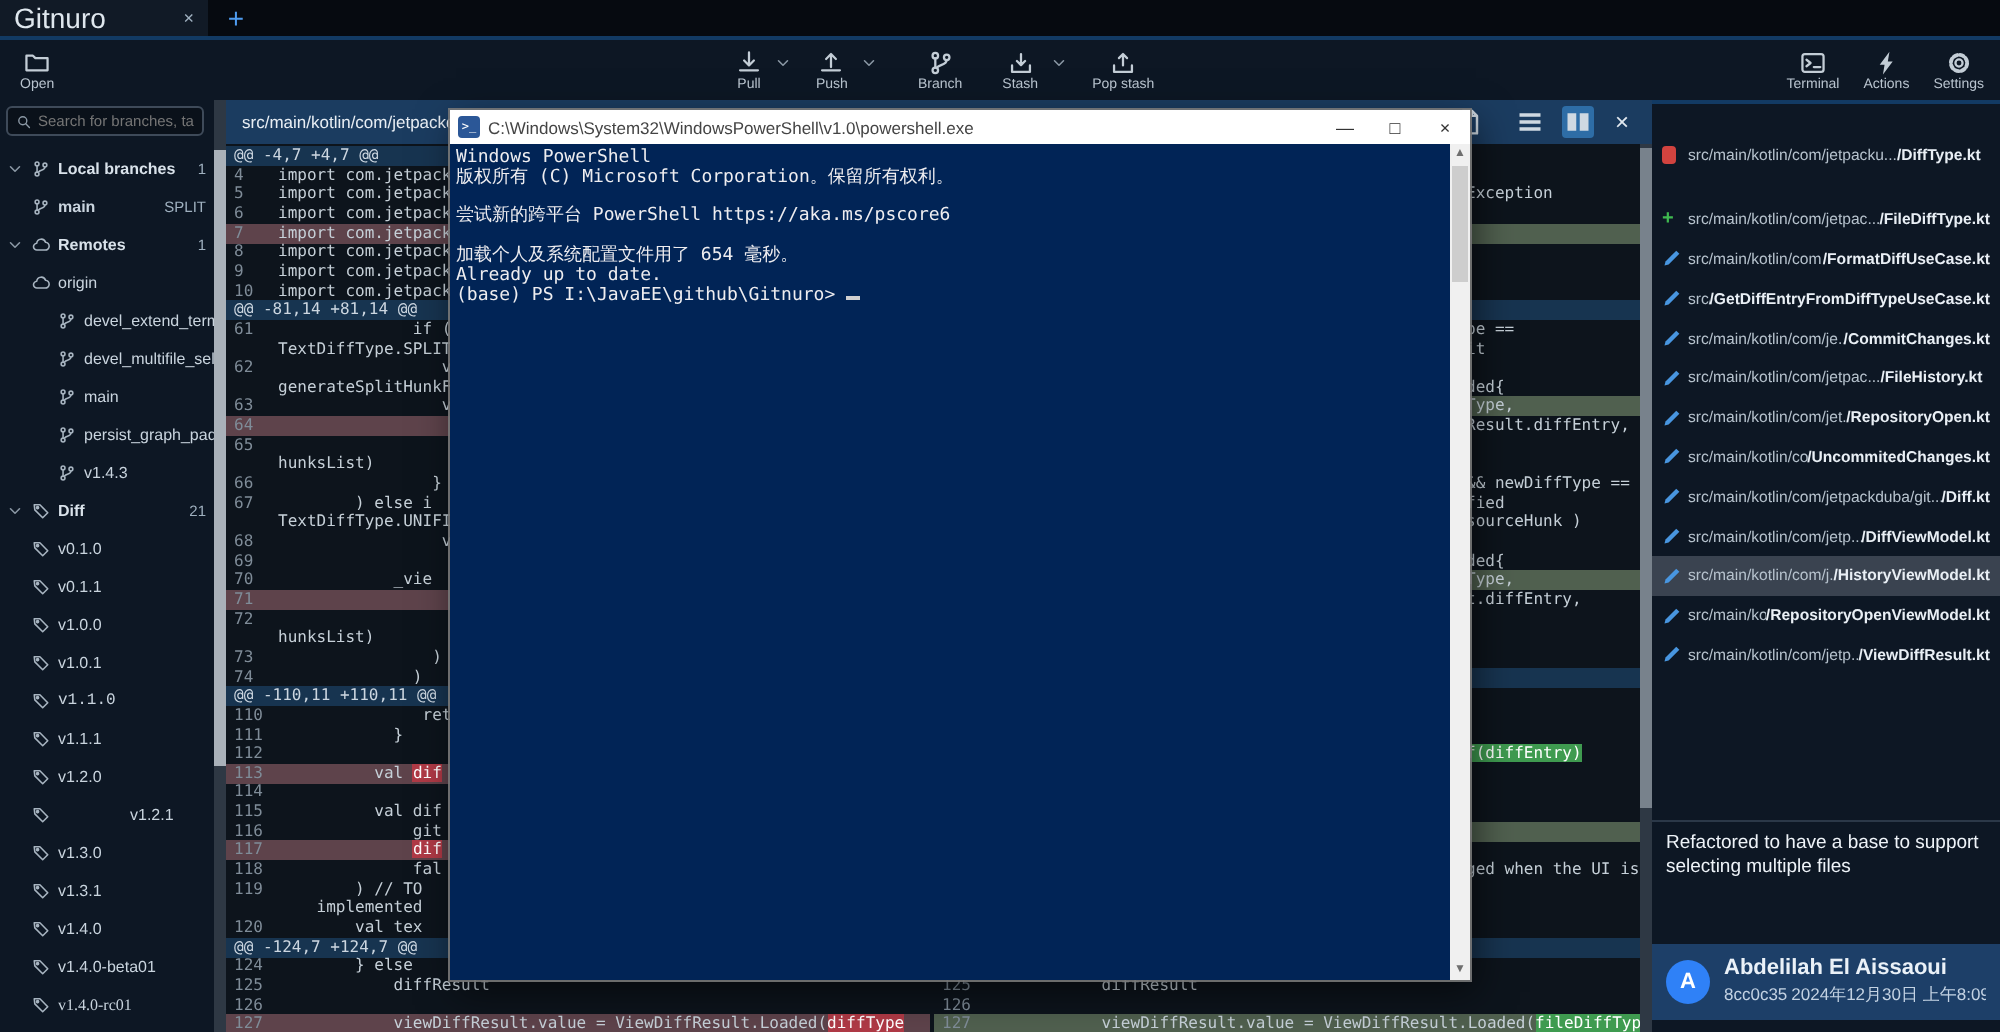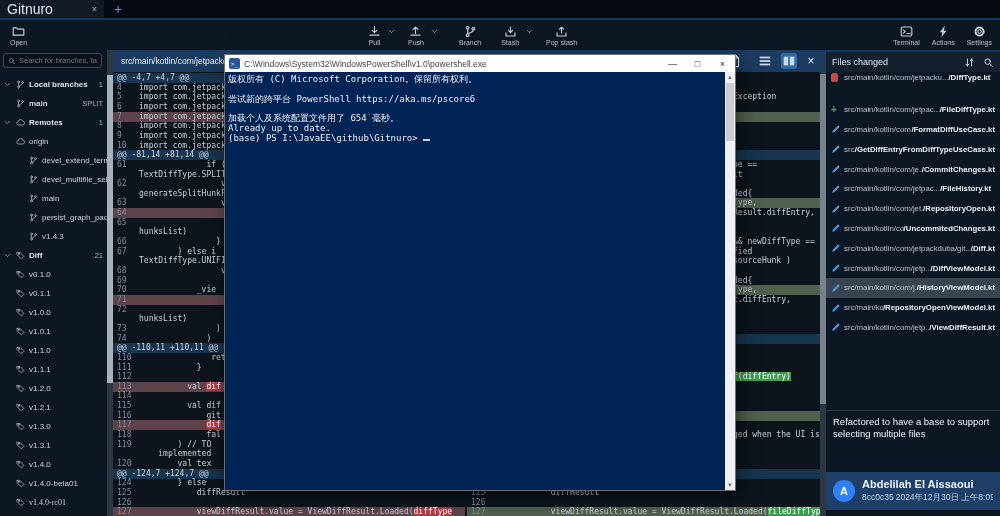--- a/index.html
+++ b/index.html
@@ -380,21 +380,21 @@
       </div>
       <div class="srow ind1" style="top: 272px;">
         <span class="nico ico">
           <svg viewBox="0 0 16 16" fill="none" stroke="currentColor" stroke-width="1.4" stroke-linecap="round" stroke-linejoin="round">
             <path d="M2 2.5h5L14 9.5 9.5 14 2.5 7z"></path>
             <circle cx="5" cy="5" r="0.9" fill="currentColor"></circle>
           </svg>
         </span>
         <span class="slabel">v1.0.1</span>
       </div>
-      <div class="srow ind1" style="top: 291px;">
+      <div class="srow ind1" style="top: 291px; font-family: Liberation Mono, monospace;">
         <span class="nico ico">
           <svg viewBox="0 0 16 16" fill="none" stroke="currentColor" stroke-width="1.4" stroke-linecap="round" stroke-linejoin="round">
             <path d="M2 2.5h5L14 9.5 9.5 14 2.5 7z"></path>
             <circle cx="5" cy="5" r="0.9" fill="currentColor"></circle>
           </svg>
         </span>
         <span class="slabel">v1.1.0</span>
       </div>
       <div class="srow ind1" style="top: 310px;">
         <span class="nico ico">
@@ -407,21 +407,21 @@
       </div>
       <div class="srow ind1" style="top: 329px;">
         <span class="nico ico">
           <svg viewBox="0 0 16 16" fill="none" stroke="currentColor" stroke-width="1.4" stroke-linecap="round" stroke-linejoin="round">
             <path d="M2 2.5h5L14 9.5 9.5 14 2.5 7z"></path>
             <circle cx="5" cy="5" r="0.9" fill="currentColor"></circle>
           </svg>
         </span>
         <span class="slabel">v1.2.0</span>
       </div>
-      <div class="srow ind1" style="top: 348px;">
+      <div class="srow ind1" style="top: 348px; gap: 36px;">
         <span class="nico ico">
           <svg viewBox="0 0 16 16" fill="none" stroke="currentColor" stroke-width="1.4" stroke-linecap="round" stroke-linejoin="round">
             <path d="M2 2.5h5L14 9.5 9.5 14 2.5 7z"></path>
             <circle cx="5" cy="5" r="0.9" fill="currentColor"></circle>
           </svg>
         </span>
         <span class="slabel">v1.2.1</span>
       </div>
       <div class="srow ind1" style="top: 367px;">
         <span class="nico ico">
@@ -569,34 +569,20 @@
       <div class="crow " style="top: 415.95px;"><span class="ln">125</span><span class="cd">            diffResult</span></div>
       <div class="crow " style="top: 425.6px;"><span class="ln">126</span><span class="cd"></span></div>
       <div class="crow add" style="top: 435.25px;"><span class="ln">127</span><span class="cd">            viewDiffResult.value = ViewDiffResult.Loaded(<span class="hl-add">fileDiffType</span></span></div>
     </div>
   <div id="diff-scroll">
       <div class="thumb"></div>
     </div>
 </div>
 
 <div id="files">
-  <div id="files-header">
-    <span class="ftitle">Files changed</span>
-    <span class="fico ico">
-        <svg viewBox="0 0 16 16" fill="none" stroke="currentColor" stroke-width="1.4" stroke-linecap="round" stroke-linejoin="round">
-          <path d="M5 3v10M5 13l-2-2.5M5 13l2-2.5M11 13V3M11 3 9 5.5M11 3l2 2.5"></path>
-        </svg>
-      </span>
-    <span class="fico ico">
-        <svg viewBox="0 0 16 16" fill="none" stroke="currentColor" stroke-width="1.4" stroke-linecap="round" stroke-linejoin="round">
-          <circle cx="6.8" cy="6.8" r="4"></circle>
-          <path d="M9.8 9.8l3.6 3.6"></path>
-        </svg>
-      </span>
-  </div>
   <div id="file-rows">
       <div class="frow" style="top: 16px;">
         <span class="st">
           <span class="st-d"></span>
         </span>
         <span class="fpath">src/main/kotlin/com/jetpacku...</span>
         <span class="fname">/DiffType.kt</span>
       </div>
       <div class="frow" style="top: 47.8px;">
         <span class="st">
@@ -742,20 +728,21 @@
 
 <div id="ps">
   <div id="ps-title">
     <span id="ps-appicon">&gt;_</span>
     <span class="ptext">C:\Windows\System32\WindowsPowerShell\v1.0\powershell.exe</span>
     <span class="psbtn">—</span>
     <span class="psbtn">□</span>
     <span class="psbtn">×</span>
   </div>
   <div id="ps-body">
+      <div class="psline">Windows PowerShell</div>
       <div class="psline">版权所有 (C) Microsoft Corporation。保留所有权利。</div>
       <div class="psline"></div>
       <div class="psline">尝试新的跨平台 PowerShell https://aka.ms/pscore6</div>
       <div class="psline"></div>
       <div class="psline">加载个人及系统配置文件用了 654 毫秒。</div>
       <div class="psline">Already up to date.</div>
       <div class="psline">(base) PS I:\JavaEE\github\Gitnuro&gt; <span class="pscursor"></span></div>
     </div>
   <div id="ps-scroll">
     <span class="arr up">▲</span>

